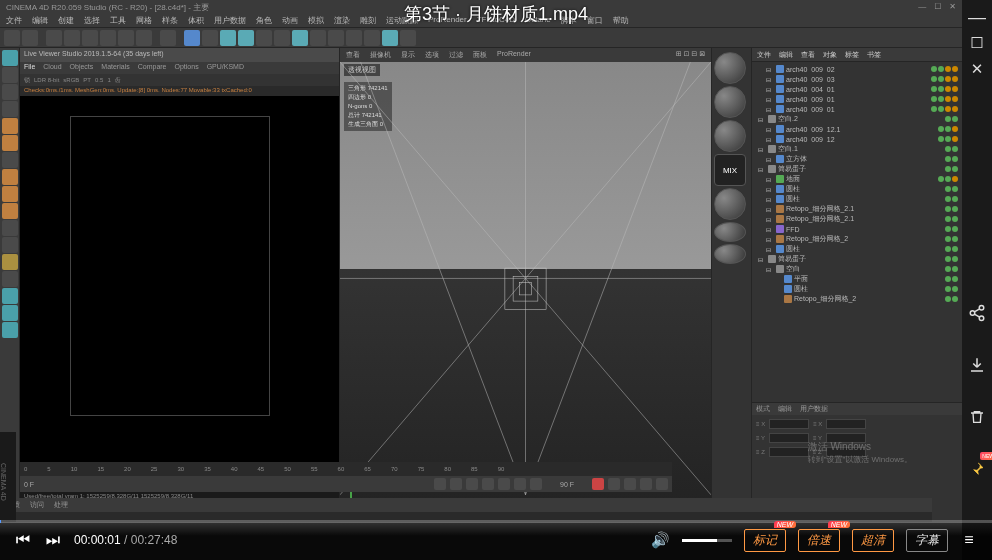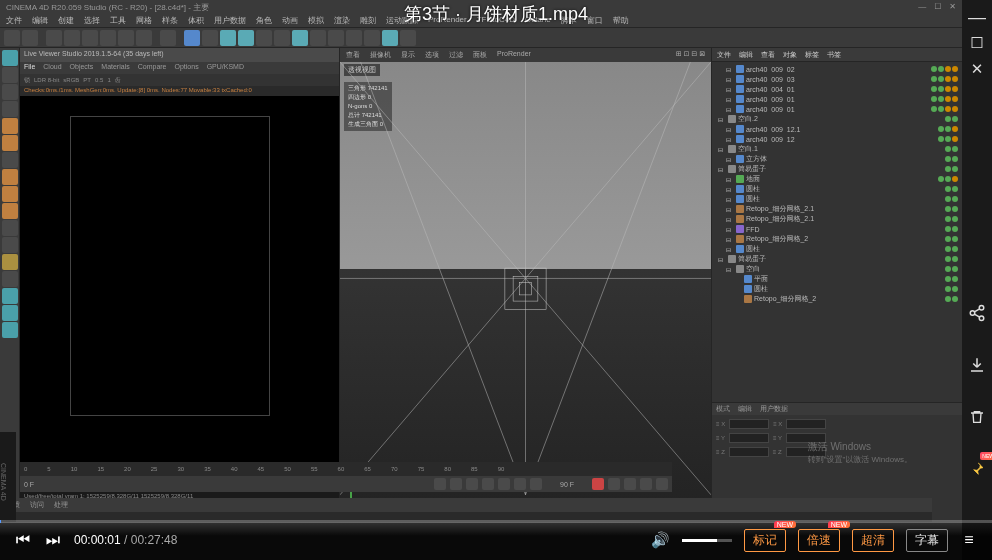--- a/index.html
+++ b/index.html
@@ -119,21 +119,21 @@
 .player-bar { position: absolute; left: 0; bottom: 0; width: 992px; height: 40px; background: linear-gradient(180deg, rgba(0,0,0,0) 0%, rgba(0,0,0,0.85) 40%); display: flex; align-items: center; padding: 0 14px; gap: 12px; z-index: 50; }
 .progress-track { position: absolute; left: 0; top: 0; width: 992px; height: 3px; background: rgba(255,255,255,0.25); }
 .progress-fill { height: 100%; width: 1px; background: #5599ff; }
 .play-btn { width: 18px; height: 18px; color: #fff; font-size: 16px; cursor: pointer; display:flex; align-items:center; justify-content:center; }
 .time-display { color: #fff; font-size: 12px; }
 .time-display .dur { color: #aaa; }
 .player-spacer { flex: 1; }
 .vol-icon { color: #fff; font-size: 15px; cursor: pointer; }
 .vol-slider { width: 50px; height: 3px; background: rgba(255,255,255,0.3); position: relative; }
 .vol-slider::after { content: ""; position: absolute; left: 0; top: 0; width: 70%; height: 100%; background: #fff; }
-.player-tag { padding: 2px 8px; border: 1px solid; border-radius: 2px; font-size: 12px; cursor: pointer; position: relative; }
+.player-tag { padding: 2px 8px; border: 1px solid; border-radius: 2px; font-size: 12px; cursor: pointer; position: relative; font-style: italic; }
 .player-tag.orange { color: #ff9944; border-color: #ff9944; }
 .player-tag.white { color: #eee; border-color: #888; }
 .player-tag .new-badge { position: absolute; top: -9px; right: -11px; font-size: 7px; background: linear-gradient(135deg,#ff3355,#ff7733); color: #fff; padding: 0px 3px; border-radius: 3px 3px 3px 0; }
 </style>
 </head>
 <body>
 
 <div class="video-title">第3节 · 月饼材质1.mp4</div>
 
 <div class="app">
@@ -307,20 +307,29 @@
         <svg class="axis-gizmo" viewBox="0 0 30 30">
           <line x1="5" y1="25" x2="5" y2="5" stroke="#5c5" stroke-width="1.5"></line>
           <line x1="5" y1="25" x2="25" y2="25" stroke="#c55" stroke-width="1.5"></line>
           <line x1="5" y1="25" x2="15" y2="18" stroke="#55c" stroke-width="1.5"></line>
         </svg>
         <div class="grid-label">网格间距: 10 cm</div>
       </div>
     </div>
 
     <div class="right-panels">
+      <div class="material-strip">
+        <div class="mat-ball"></div>
+        <div class="mat-ball"></div>
+        <div class="mat-ball"></div>
+        <div class="mat-ball mix">MIX</div>
+        <div class="mat-ball"></div>
+        <div class="mat-ball small"></div>
+        <div class="mat-ball small"></div>
+      </div>
       <div class="object-panel">
         <div class="obj-toolbar" id="obj-toolbar">
             <span style="font-size: 7px; padding: 0px 3px;">文件</span>
             <span style="font-size: 7px; padding: 0px 3px;">编辑</span>
             <span style="font-size: 7px; padding: 0px 3px;">查看</span>
             <span style="font-size: 7px; padding: 0px 3px;">对象</span>
             <span style="font-size: 7px; padding: 0px 3px;">标签</span>
             <span style="font-size: 7px; padding: 0px 3px;">书签</span>
           </div>
         <div class="obj-tree" id="obj-tree">

